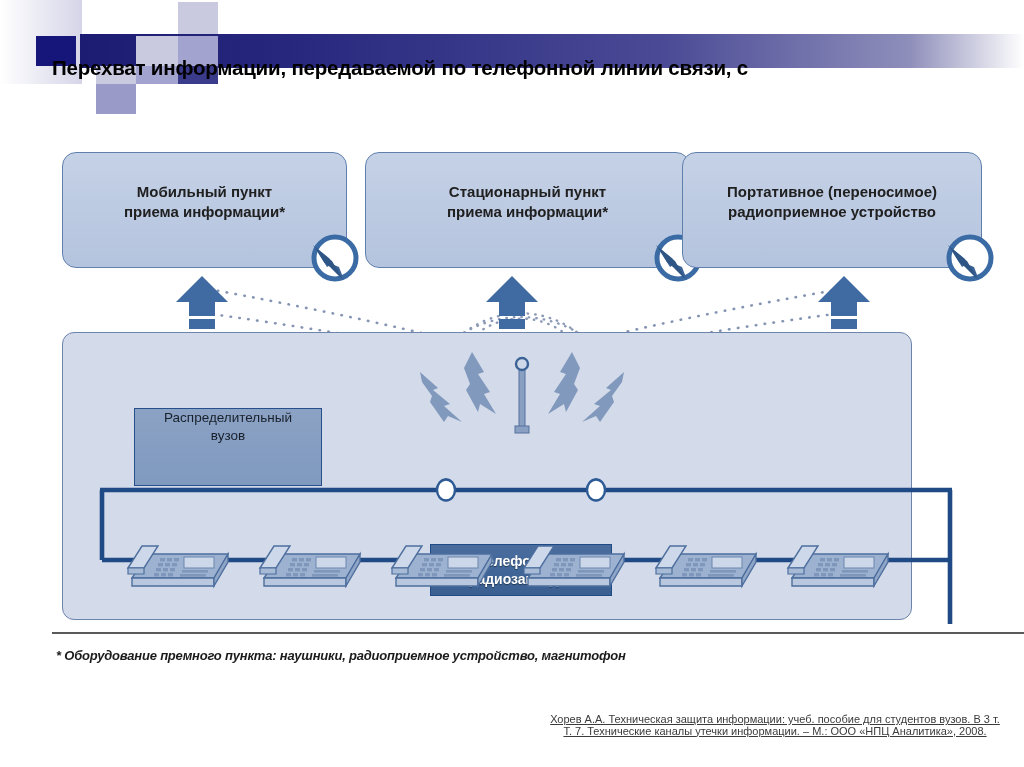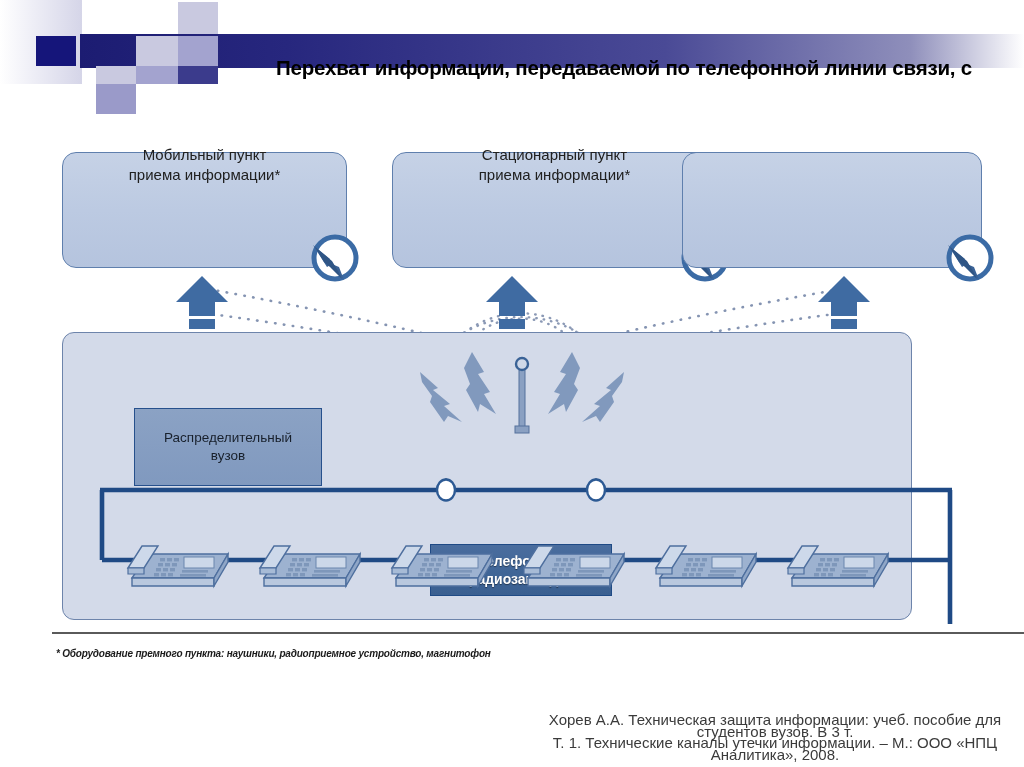--- a/index.html
+++ b/index.html
@@ -28,42 +28,43 @@
   .sq3{left:136px;top:36px;width:42px;height:30px;background:#c9c9e0;}
   .sq4{left:178px;top:36px;width:40px;height:30px;background:#a3a3cf;}
   .sq5{left:96px;top:66px;width:40px;height:18px;background:#c9c9e0;}
   .sq6{left:136px;top:66px;width:42px;height:18px;background:#a3a3cf;}
   .sq7{left:178px;top:66px;width:40px;height:18px;background:#3b3b8c;}
   .sq8{left:96px;top:84px;width:40px;height:30px;background:#9a9ac9;}
 
   
   #title{
     position:absolute;left:52px;top:53px;width:920px;
-    text-align:right;
+    text-align:left;
     font-size:20.5px;font-weight:bold;color:#000;
     line-height:30px;letter-spacing:-0.2px;
   }
 
   
   #frame{position:absolute;left:0;top:120px;width:1024px;height:560px;}
 
   .rbox{
     position:absolute;
     background:linear-gradient(to bottom,#c6d2e6 0%,#bccae2 50%,#b5c4de 100%);
     border:1.6px solid #5f7fad;
     border-radius:14px;
     box-sizing:border-box;
-    display:flex;align-items:flex-start;justify-content:center;
+    display:flex;align-items:center;justify-content:center;
     text-align:center;
     color:#202020;
     font-size:15px;line-height:20px;
     padding:0 10px;
+    font-weight:bold;
   }
   #box1{left:62px;top:32px;width:285px;height:116px;}
-  #box2{left:392px;top:32px;width:325px;height:116px;}
+  #box2{left:365px;top:32px;width:325px;height:116px;}
   #box3{left:682px;top:32px;width:300px;height:116px;}
   .rbox .txt{position:relative;top:-8px;}
 
   
   .radio-icon{position:absolute;right:-16px;bottom:-18px;width:54px;height:54px;}
 
   
   .uparrow{position:absolute;width:52px;height:68px;}
 
   
@@ -76,21 +77,21 @@
     border:1.4px solid #6d84ab;
     border-radius:12px;
     box-sizing:border-box;
   }
 
   #cabinet{
     position:absolute;left:134px;top:288px;width:188px;height:78px;
     background:linear-gradient(to bottom,#8ba2c4 0%,#8099bf 100%);
     border:1.8px solid #26508c;
     box-sizing:border-box;
-    display:flex;align-items:center;justify-content:center;
+    display:flex;justify-content:center;
     text-align:center;color:#18202c;font-size:13.5px;line-height:18px;
   }
 
   #bug{
     position:absolute;left:430px;top:424px;width:182px;height:52px;
     background:linear-gradient(to bottom,#4a6d9e 0%,#3f6596 60%,#3a5f90 100%);
     border:1.8px solid #1f4a85;
     box-sizing:border-box;
     display:flex;align-items:center;justify-content:center;
     text-align:center;color:#ffffff;font-size:14px;font-weight:bold;line-height:18px;
@@ -99,26 +100,26 @@
 
   #wires{position:absolute;left:0;top:0;width:1024px;height:560px;pointer-events:none;}
   #phones{position:absolute;left:0;top:0;width:1024px;height:560px;}
   .phone{position:absolute;width:116px;height:62px;}
 
   
   #hrule{position:absolute;left:52px;top:632px;width:972px;height:2px;background:#5a5a5a;}
   #note{
     position:absolute;left:56px;top:648px;width:900px;
     font-family:"Liberation Sans", sans-serif;
-    font-style:italic;font-weight:bold;font-size:10px;color:#1b1b1b;
+    font-style:italic;font-weight:bold;font-size:13px;color:#1b1b1b;
     letter-spacing:-0.2px;
   }
   #cite{
     position:absolute;left:540px;top:714px;width:470px;
-    text-align:center;font-size:15px;color:#3b3b3b;line-height:11.5px;
+    text-align:center;font-size:11px;color:#3b3b3b;line-height:11.5px;text-decoration:underline;
   }
 </style>
 </head>
 <body>
 
 <div id="slide">
 
   <div class="deco deco-fadeleft"></div>
   <div class="deco deco-bar"></div>
   <div class="sq sq1"></div>
@@ -175,20 +176,24 @@
         <span>приема информации*</span>
       </div>
       <svg class="radio-icon" viewBox="0 0 54 54">
         <circle cx="27" cy="27" r="21" fill="#ffffff" stroke="#3b6ba5" stroke-width="5"></circle>
         <path d="M5,14 L22,28 L19,31 L31,36 L36,49 L32,45 L24,33 L19,36 Z" fill="#3a6296"></path>
         <path d="M7,16 L24,30 L30,40 L34,48 L22,36 L16,31 Z" fill="#2f5585"></path>
       </svg>
     </div>
 
     <div class="rbox" id="box3">
+      <div class="txt">
+        <span>Портативное (переносимое)</span><br>
+        <span>радиоприемное устройство</span>
+      </div>
       <svg class="radio-icon" viewBox="0 0 54 54">
         <circle cx="27" cy="27" r="21" fill="#ffffff" stroke="#3b6ba5" stroke-width="5"></circle>
         <path d="M5,14 L22,28 L19,31 L31,36 L36,49 L32,45 L24,33 L19,36 Z" fill="#3a6296"></path>
         <path d="M7,16 L24,30 L30,40 L34,48 L22,36 L16,31 Z" fill="#2f5585"></path>
       </svg>
     </div>
 
     <svg class="uparrow" style="left:176px;top:156px;" viewBox="0 0 52 68">
       <polygon points="26,0 52,26 39,26 39,40 13,40 13,26 0,26" fill="#3f6ba2"></polygon>
       <rect x="13" y="43" width="26" height="10" fill="#3f6ba2"></rect>
@@ -430,16 +435,16 @@
       </svg>
     </div>
 
   </div>
 
   <div id="hrule"></div>
   <div id="note">* Оборудование премного пункта: наушники, радиоприемное устройство, магнитофон</div>
 
   <div id="cite">
     <span>Хорев А.А.  Техническая  защита информации: учеб. пособие для студентов вузов. В 3 т.</span><br>
-    <span>Т. 1. Технические каналы утечки информации. – М.: ООО «НПЦ Аналитика», 2008.</span>
+    <span>Т. 7. Технические каналы утечки информации. – М.: ООО «НПЦ Аналитика», 2008.</span>
   </div>
 
 </div>
 
 </body></html>

